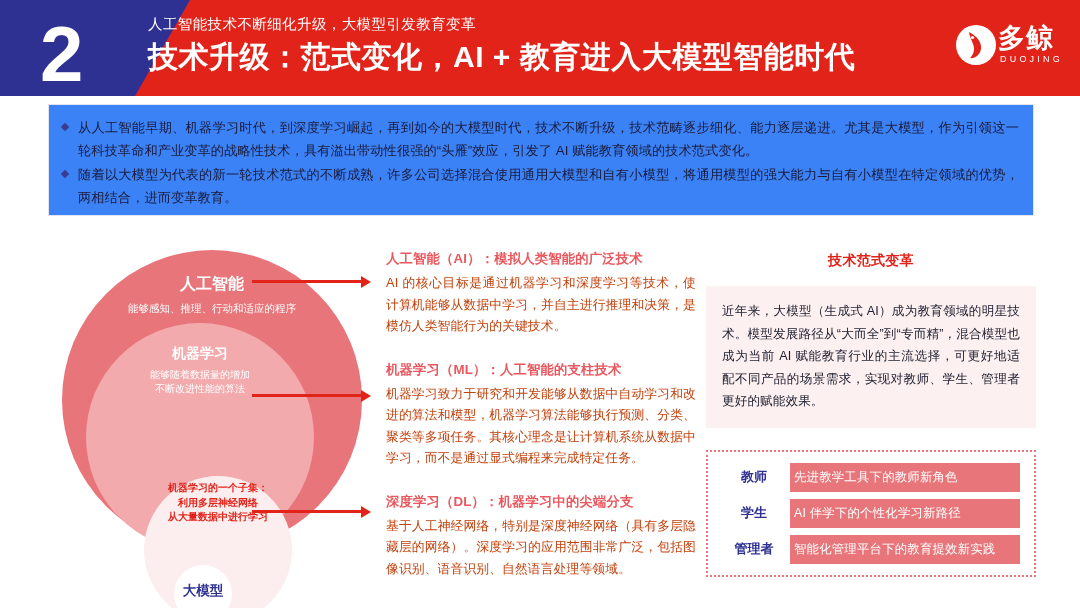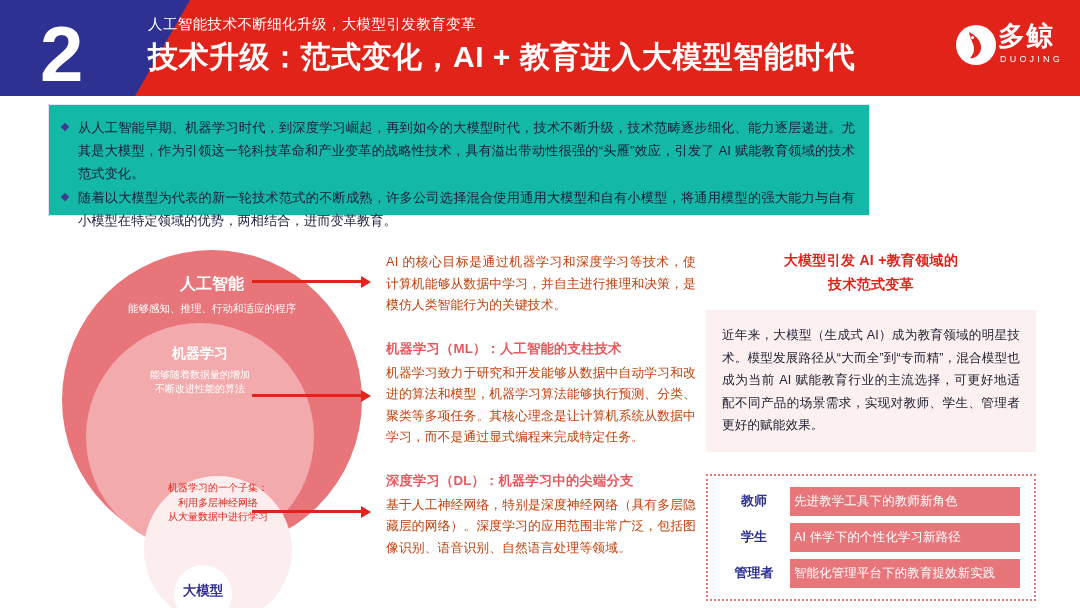--- a/index.html
+++ b/index.html
@@ -43,31 +43,31 @@
     width:110px; height:48px;
   }
   .logo-mark {
     position:absolute; left:0; top:1px; width:40px; height:40px;
     border-radius:50%; background:#ffffff;
   }
   .logo-mark svg { position:absolute; left:0; top:0; }
   .logo-cn {
     position:absolute; left:42px; top:-1px;
     font-size:27px; font-weight:bold; color:#ffffff;
-    letter-spacing:1px; line-height:30px;font-family:Liberation Mono, monospace;
+    letter-spacing:1px; line-height:30px;
   }
   .logo-en {
     position:absolute; left:44px; top:30px;
     font-size:9px; color:#ffffff; letter-spacing:3.2px;
   }
 
   
   .bullet-box {
-    position:absolute; left:48px; top:104px; width:822px; height:112px;
-    background:#14b8a6; border:1px solid #E4E4EF;
+    position:absolute; left:48px; top:104px; width:986px; height:112px;
+    background:#3b82f6; border:1px solid #E4E4EF;
   }
   .bullets { padding:11px 14px 0 12px; }
   .bullet {
     position:relative; padding-left:17px;
     font-size:13.2px; line-height:23px; color:#1A1A3A;
     letter-spacing:.1px; text-align:justify;
   }
   .bullet + .bullet { margin-top:1px; }
   .bullet .dia {
     position:absolute; left:1px; top:8px;
@@ -84,21 +84,21 @@
   .c-ml   { left:24px; top:73px; width:228px; height:228px; background:#F2AAAD; }
   .c-dl   { left:58px; top:153px;width:148px; height:148px; background:#FCEEEE; }
   .c-lm   { left:88px; top:242px;width:58px;  height:58px;  background:#FFFFFF; }
 
   .c-title { font-weight:bold; }
   .c-ai .c-title  { font-size:16px; color:#fff; margin-top:24px; }
   .c-ai .c-desc   { font-size:10.5px; color:#fff; margin-top:6px; line-height:14px; }
   .c-ml .c-title  { font-size:14px; color:#fff; margin-top:22px; }
   .c-ml .c-desc   { font-size:10px; color:#fff; margin-top:5px; line-height:14px; }
   .c-dl .c-title  { font-size:13.5px; color:#E2231A; margin-top:23px; }
-  .c-dl .c-desc   { font-size:10px; color:#E2231A; margin-top:5px; line-height:14.5px; }
+  .c-dl .c-desc   { font-size:10px; color:#E2231A; margin-top:5px; line-height:14.5px;font-weight:bold; }
   .c-lm .c-title  { font-size:13.5px; color:#2E3192; margin-top:17px; }
 
   
   .arrow { position:absolute; height:3px; background:#E2231A; }
   .arrow::after{
     content:""; position:absolute; right:-9px; top:-4.5px;
     border-left:10px solid #E2231A;
     border-top:6px solid transparent;
     border-bottom:6px solid transparent;
   }
@@ -209,35 +209,35 @@
       </div>
     </div>
   </div>
 
   <div class="arrow arr1"></div>
   <div class="arrow arr2"></div>
   <div class="arrow arr3"></div>
 
   <div class="mid">
     <div class="def">
+      <div class="def-h">人工智能（AI）：模拟人类智能的广泛技术</div>
       <div class="def-b">AI 的核心目标是通过机器学习和深度学习等技术，使计算机能够从数据中学习，并自主进行推理和决策，是模仿人类智能行为的关键技术。</div>
     </div>
     <div class="def">
       <div class="def-h">机器学习（ML）：人工智能的支柱技术</div>
       <div class="def-b">机器学习致力于研究和开发能够从数据中自动学习和改进的算法和模型，机器学习算法能够执行预测、分类、聚类等多项任务。其核心理念是让计算机系统从数据中学习，而不是通过显式编程来完成特定任务。</div>
     </div>
     <div class="def">
       <div class="def-h">深度学习（DL）：机器学习中的尖端分支</div>
       <div class="def-b">基于人工神经网络，特别是深度神经网络（具有多层隐藏层的网络）。深度学习的应用范围非常广泛，包括图像识别、语音识别、自然语言处理等领域。</div>
     </div>
   </div>
 
   <div class="right">
     <div class="r-title">
-      <div>大模型引发 AI +教育领域的</div>
       <div>技术范式变革</div>
     </div>
 
     <div class="r-note">近年来，大模型（生成式 AI）成为教育领域的明星技术。模型发展路径从“大而全”到“专而精”，混合模型也成为当前 AI 赋能教育行业的主流选择，可更好地适配不同产品的场景需求，实现对教师、学生、管理者更好的赋能效果。</div>
 
     <div class="r-table">
       <div class="r-row">
         <div class="r-label">教师</div>
         <div class="r-pill">先进教学工具下的教师新角色</div>
       </div>

